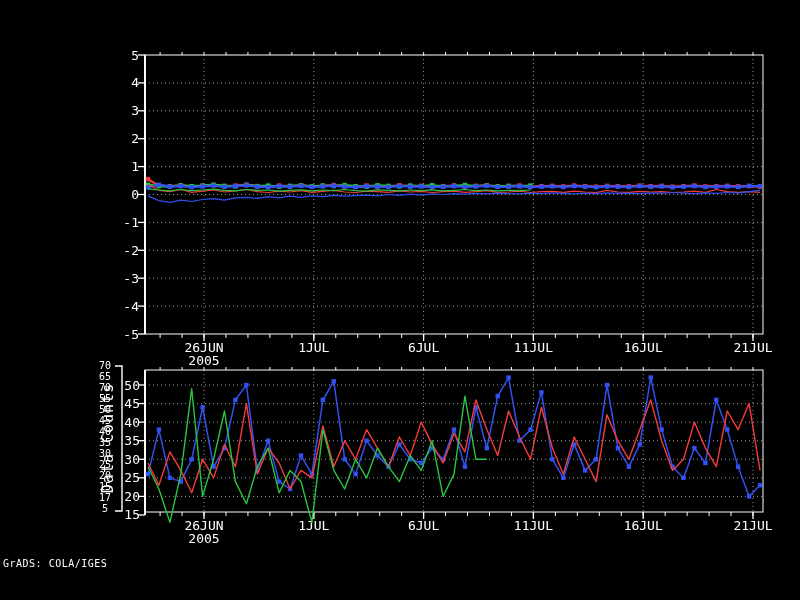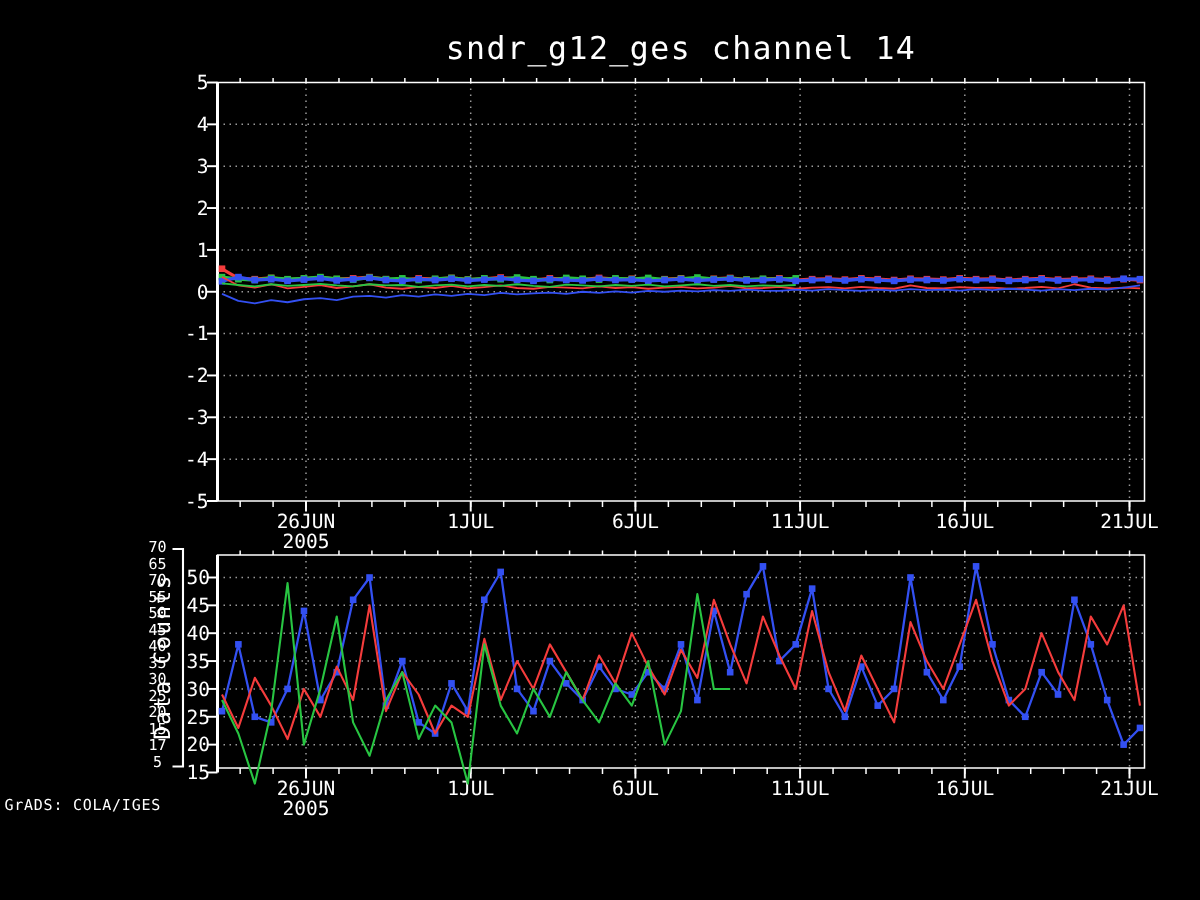--- a/index.html
+++ b/index.html
@@ -6,21 +6,21 @@
   #screen{position:relative;width:800px;height:600px;background:#000;overflow:hidden;
           font-family:"DejaVu Sans Mono","Liberation Mono",monospace;color:#fff;}
   #plot{position:absolute;left:0;top:0;}
   svg text{font-family:"DejaVu Sans Mono","Liberation Mono",monospace;fill:#fff;}
   .chart-title{position:absolute;left:145px;top:20px;width:618px;text-align:center;
                font-size:21px;letter-spacing:1px;white-space:nowrap;}
   .outer-scale{position:absolute;left:92px;top:360px;width:26px;text-align:center;
                font-size:10px;line-height:11px;}
   .dc-label{position:absolute;left:108px;top:438px;transform:translate(-50%,-50%) rotate(-90deg);
             font-size:15px;white-space:nowrap;letter-spacing:1px;}
-  .watermark{position:absolute;left:3px;top:532px;font-size:10px;letter-spacing:0.5px;}
+  .watermark{position:absolute;left:3px;top:558px;font-size:10px;letter-spacing:0.5px;}
 </style>
 </head>
 <body>
 
 <div id="screen">
   <svg id="plot" width="800" height="600">
       <g>
         <line x1="204" y1="55" x2="204" y2="334" stroke="#9a9a9a" stroke-width="1" stroke-dasharray="1 3"></line>
         <line x1="313.8" y1="55" x2="313.8" y2="334" stroke="#9a9a9a" stroke-width="1" stroke-dasharray="1 3"></line>
         <line x1="423.6" y1="55" x2="423.6" y2="334" stroke="#9a9a9a" stroke-width="1" stroke-dasharray="1 3"></line>
@@ -443,21 +443,20 @@
         <rect x="714.0857142857143" y="397.656" width="4.4" height="4.4" fill="#3350f2"></rect>
         <rect x="725.0142857142857" y="427.368" width="4.4" height="4.4" fill="#3350f2"></rect>
         <rect x="735.9428571428571" y="464.508" width="4.4" height="4.4" fill="#3350f2"></rect>
         <rect x="746.8714285714285" y="494.22" width="4.4" height="4.4" fill="#3350f2"></rect>
         <rect x="757.8" y="483.07800000000003" width="4.4" height="4.4" fill="#3350f2"></rect>
         <polyline points="148.0,463.0 158.9,485.3 169.9,451.9 180.8,470.4 191.7,492.7 202.6,459.3 213.6,477.9 224.5,444.4 235.4,466.7 246.4,403.6 257.3,474.1 268.2,448.1 279.1,463.0 290.1,489.0 301.0,470.4 311.9,477.9 322.9,425.9 333.8,466.7 344.7,440.7 355.6,459.3 366.6,429.6 377.5,448.1 388.4,466.7 399.4,437.0 410.3,455.6 421.2,422.1 432.1,444.4 443.1,463.0 454.0,433.3 464.9,451.9 475.9,399.9 486.8,429.6 497.7,455.6 508.6,411.0 519.6,437.0 530.5,459.3 541.4,407.3 552.4,448.1 563.3,474.1 574.2,437.0 585.1,459.3 596.1,481.6 607.0,414.7 617.9,440.7 628.9,459.3 639.8,429.6 650.7,399.9 661.6,440.7 672.6,470.4 683.5,459.3 694.4,422.1 705.4,448.1 716.3,466.7 727.2,411.0 738.1,429.6 749.1,403.6 760.0,470.4" fill="none" stroke="#f53c3c" stroke-width="1.4" stroke-linejoin="round"></polyline>
         <polyline points="148.0,466.7 158.9,489.0 169.9,522.4 180.8,474.1 191.7,388.7 202.6,496.4 213.6,459.3 224.5,411.0 235.4,481.6 246.4,503.8 257.3,466.7 268.2,448.1 279.1,492.7 290.1,470.4 301.0,481.6 311.9,522.4 322.9,429.6 333.8,470.4 344.7,489.0 355.6,459.3 366.6,477.9 377.5,448.1 388.4,466.7 399.4,481.6 410.3,455.6 421.2,470.4 432.1,440.7 443.1,496.4 454.0,474.1 464.9,396.1 475.9,459.3 486.8,459.3" fill="none" stroke="#28c542" stroke-width="1.4" stroke-linejoin="round"></polyline>
       </g>
       <path d="M115,366 H122 V511 H115" fill="none" stroke="#ffffff" stroke-width="1.4"></path>
     </svg>
-  <div class="chart-title">sndr_g12_ges channel 14</div>
   <div class="outer-scale" id="outerScale">
       <div>70</div>
       <div>65</div>
       <div>70</div>
       <div>55</div>
       <div>50</div>
       <div>45</div>
       <div>40</div>
       <div>35</div>
       <div>30</div>

